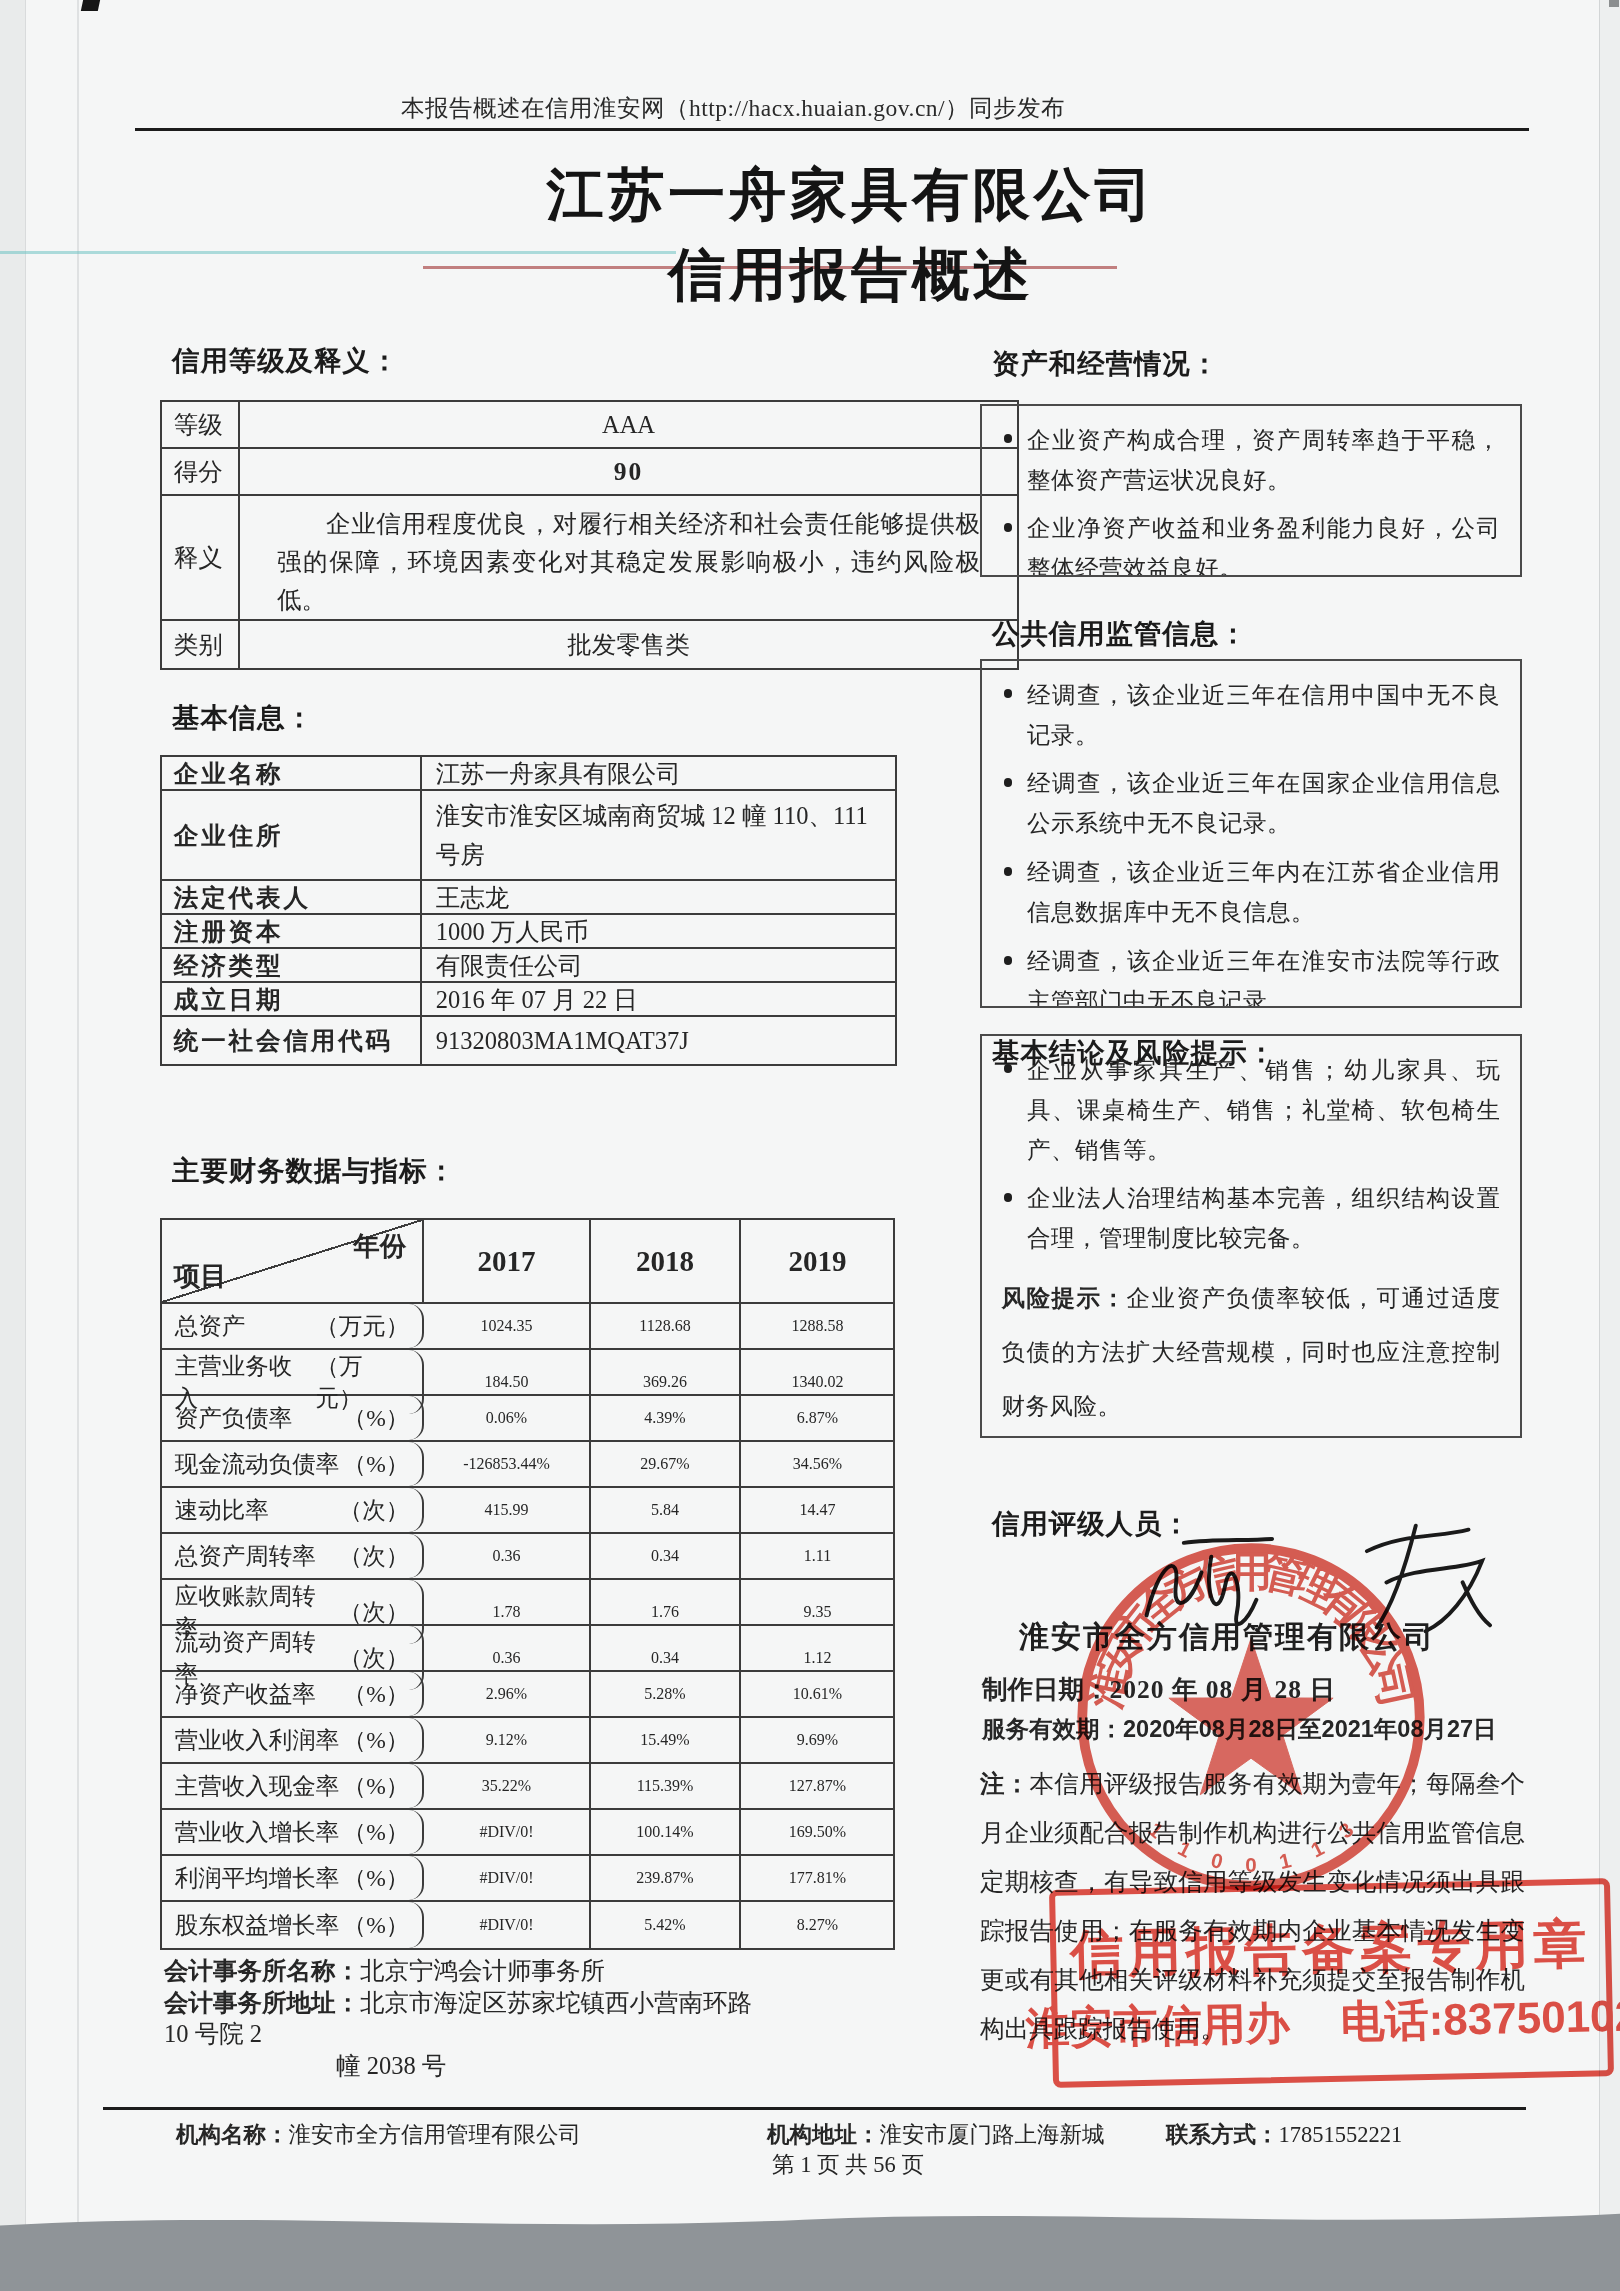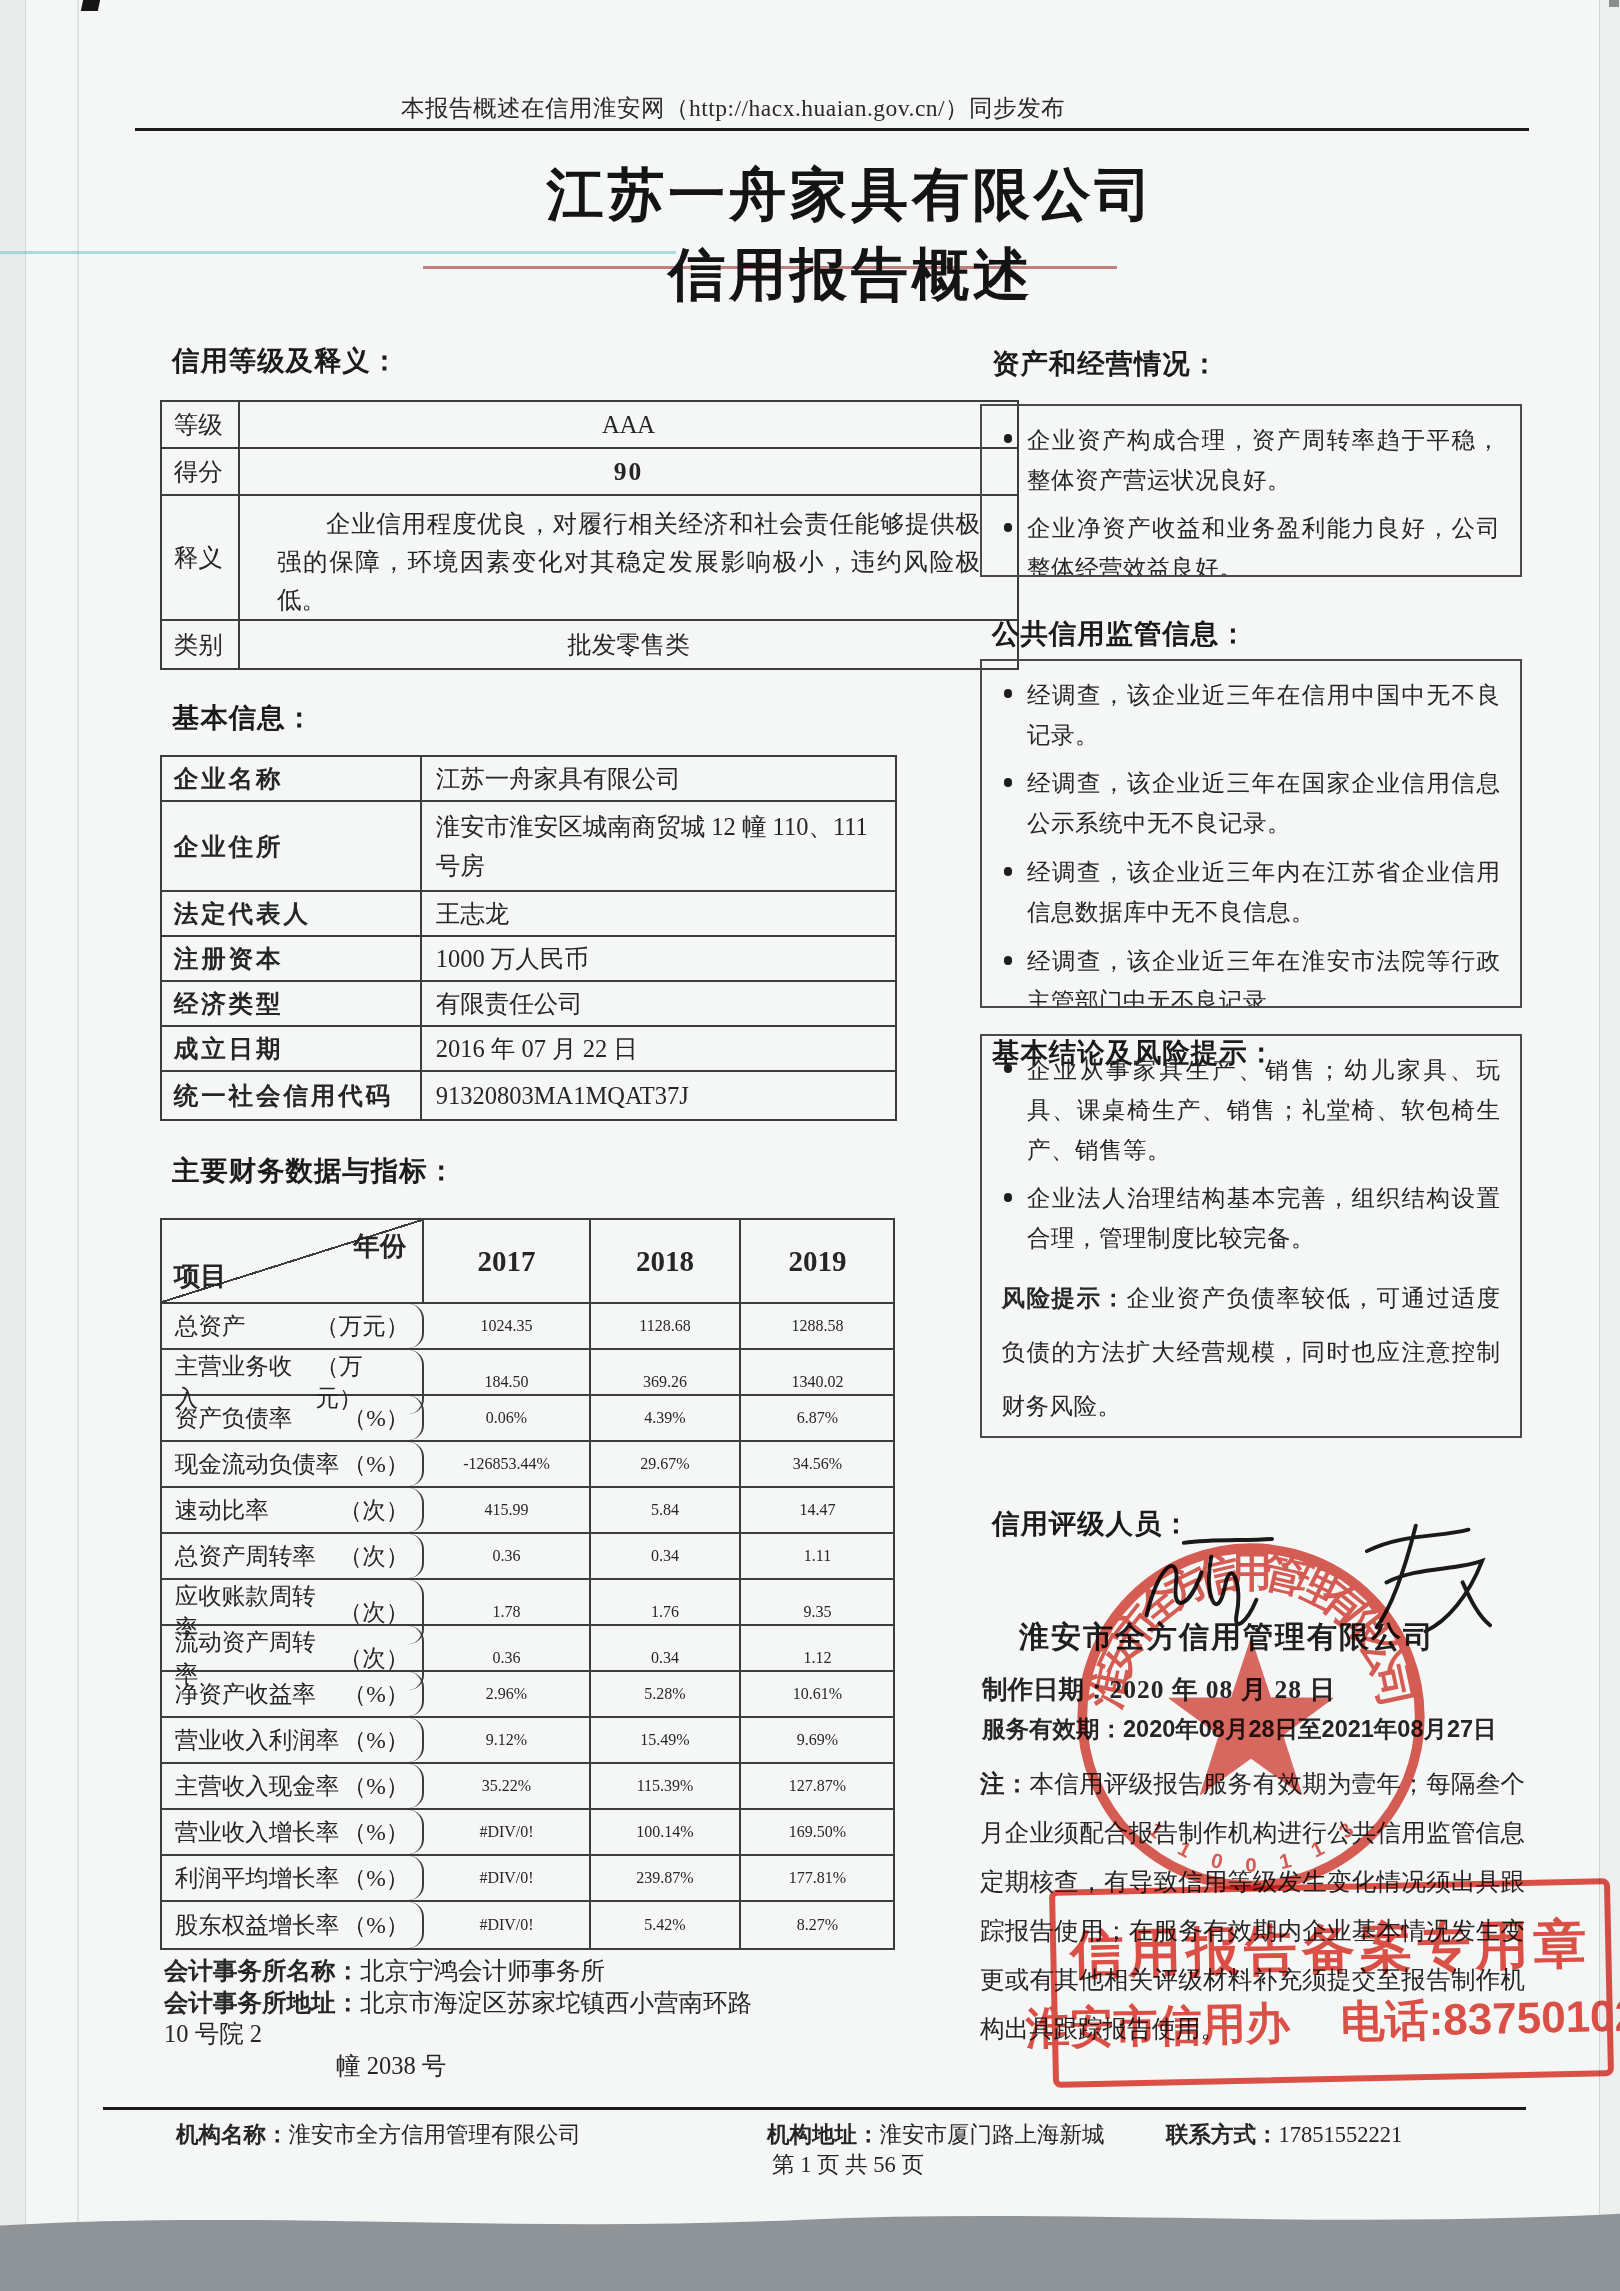--- a/index.html
+++ b/index.html
@@ -38,21 +38,21 @@
   
   .t1 { left:160px; top:400px; width:859px; }
   .t1 .trow { height:47px; }
   .t1 .tlab { width:78px; font-size:24.5px; }
   .t1 div.trow:nth-of-type(2) .tval { font-weight:700; font-size:25.5px; letter-spacing:2px; }
   .t1 div.trow:nth-of-type(3) { height:125px; }
   .t1 div.trow:nth-of-type(3) .tval { display:block; text-align:justify; text-indent:2em;
         padding:8.8px 37px 0 37px; line-height:38px; font-size:24.5px; }
   
   .t2 { left:160px; top:755px; width:737px; }
-  .t2 .trow { height:45px; }
+  .t2 .trow { height:34px; }
   .t2 div.trow:nth-of-type(2) { height:90px; }
   .t2 div.trow:last-of-type { height:47px; }
   .t2 .tlab { width:260px; font-family:"Liberation Sans", sans-serif; font-weight:700; font-size:24.5px; letter-spacing:2.9px; }
   .t2 .tval { justify-content:flex-start; text-align:left; padding:3.9px 13.7px; line-height:39px; font-size:24.5px; }
   
   .t3 { left:160px; top:1218px; width:735px; position:absolute; border:2px solid #3c3c3c; }
   .f-head { display:grid; grid-template-columns:262px 167px 150px 153px; height:84px; border-bottom:2px solid #3c3c3c; }
   .f-corner { position:relative; border-right:2px solid #3c3c3c;
         background:linear-gradient(to bottom right, transparent calc(50% - 1px), #3c3c3c calc(50% - 1px), #3c3c3c calc(50% + 1px), transparent calc(50% + 1px)); }
   .f-corner .c-year { position:absolute; right:15.7px; top:7.8px;  font-family:"Liberation Sans",sans-serif; font-weight:700; font-size:26.5px; }

